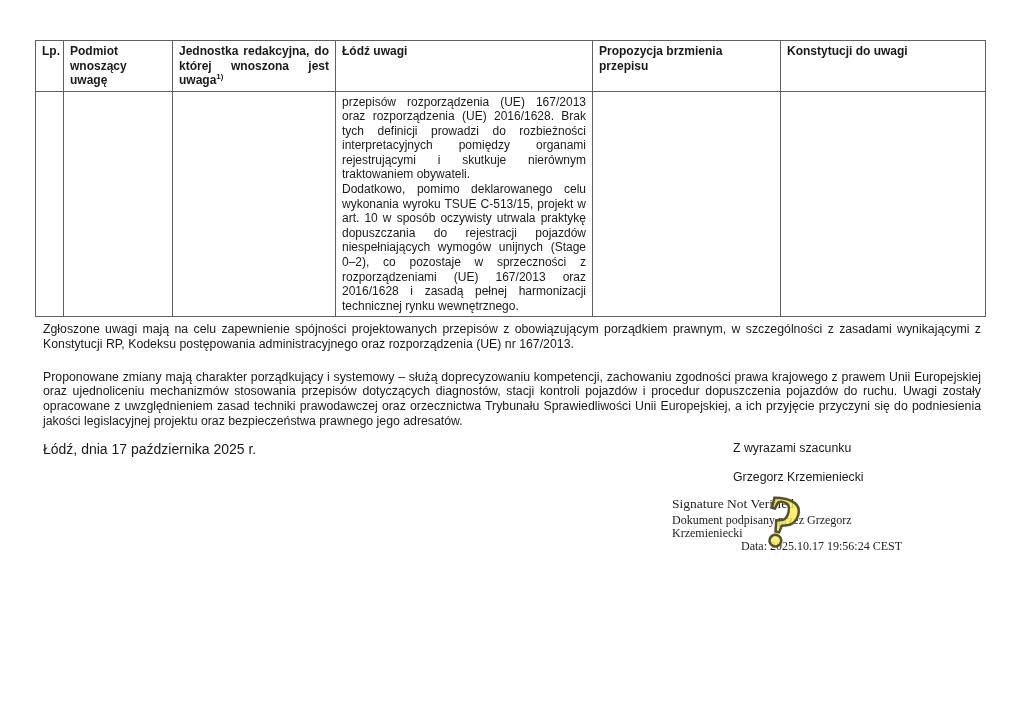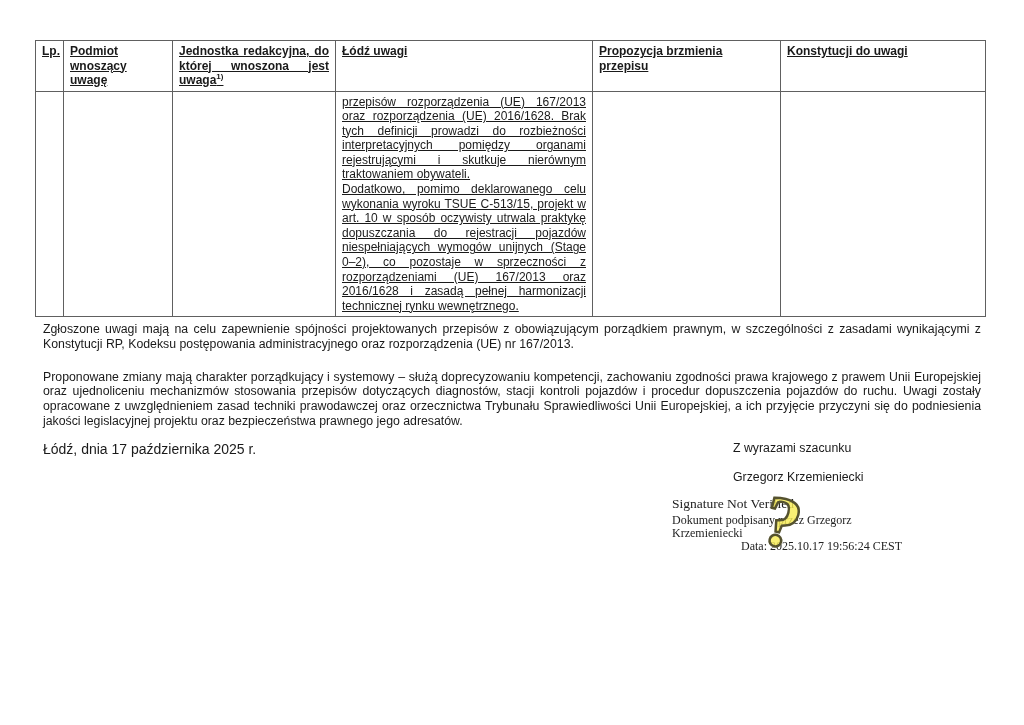--- a/index.html
+++ b/index.html
@@ -18,21 +18,20 @@
     position: absolute;
     left: 35px; top: 40px;
     width: 950px;
     border-collapse: collapse;
     table-layout: fixed;
   }
   .doc-table th, .doc-table td {
     border: 1px solid #606060;
     vertical-align: top;
     padding: 3px 6px 3px 6px;
-    text-decoration: underline;
   }
   .doc-table th {
     font-size: 12px;
     line-height: 14.5px;
     font-weight: bold;
     text-align: left;
     height: 50px;
   }
   .doc-table th.justify { text-align: justify; }
   .doc-table td {

